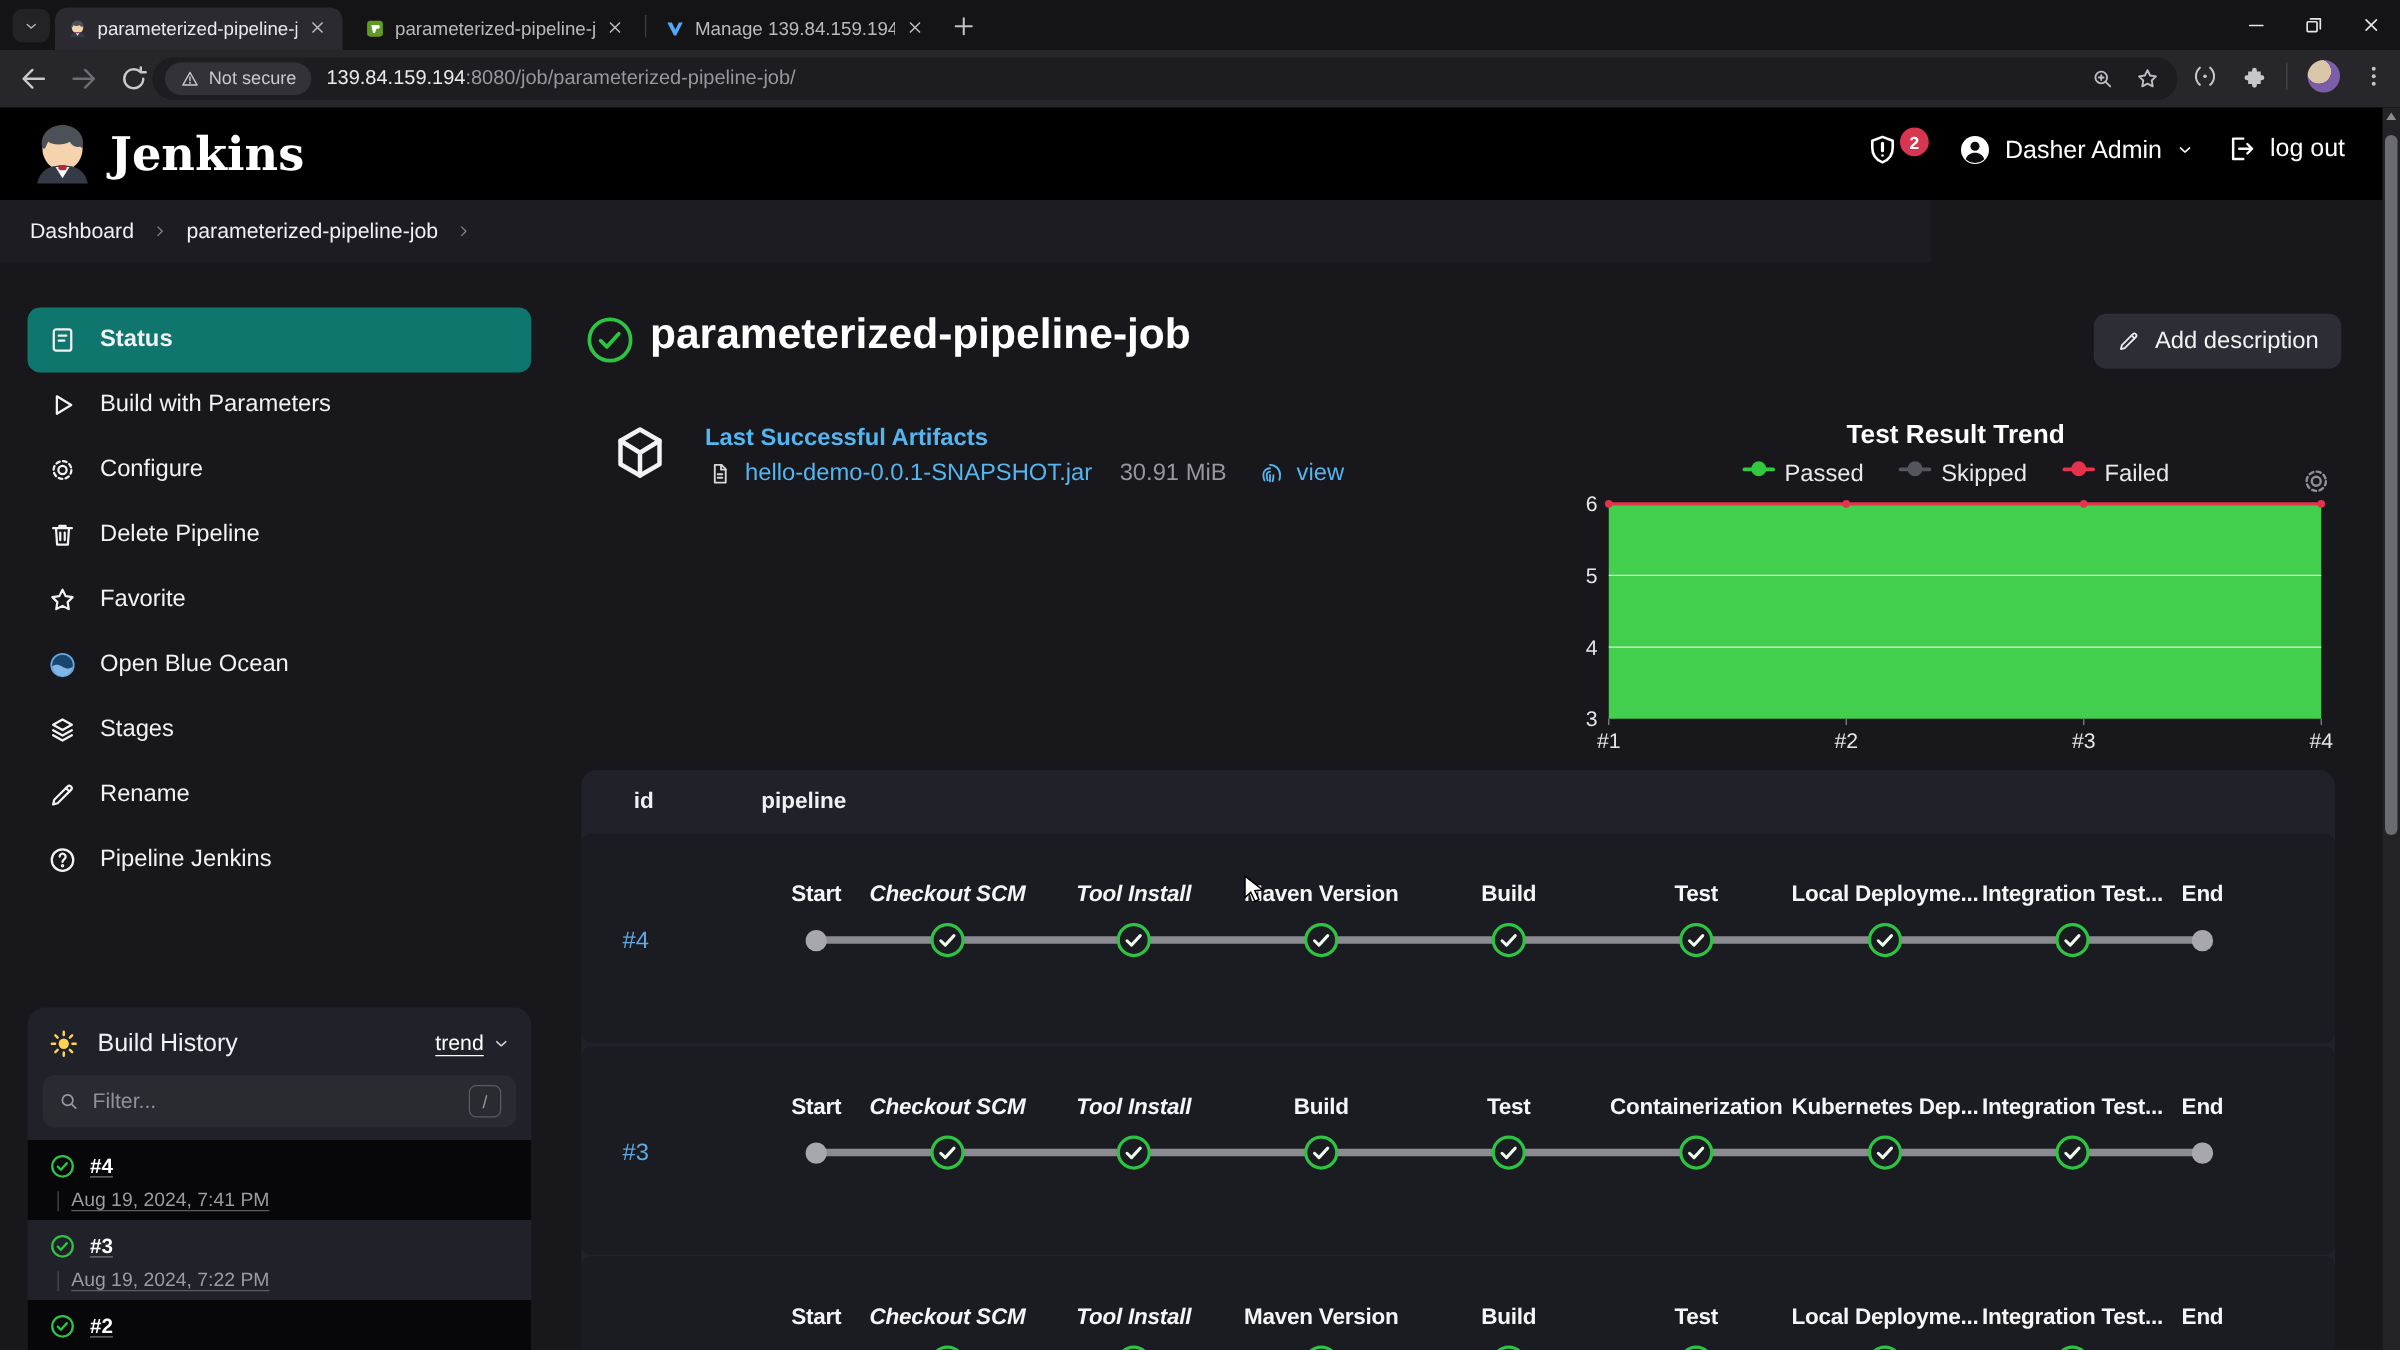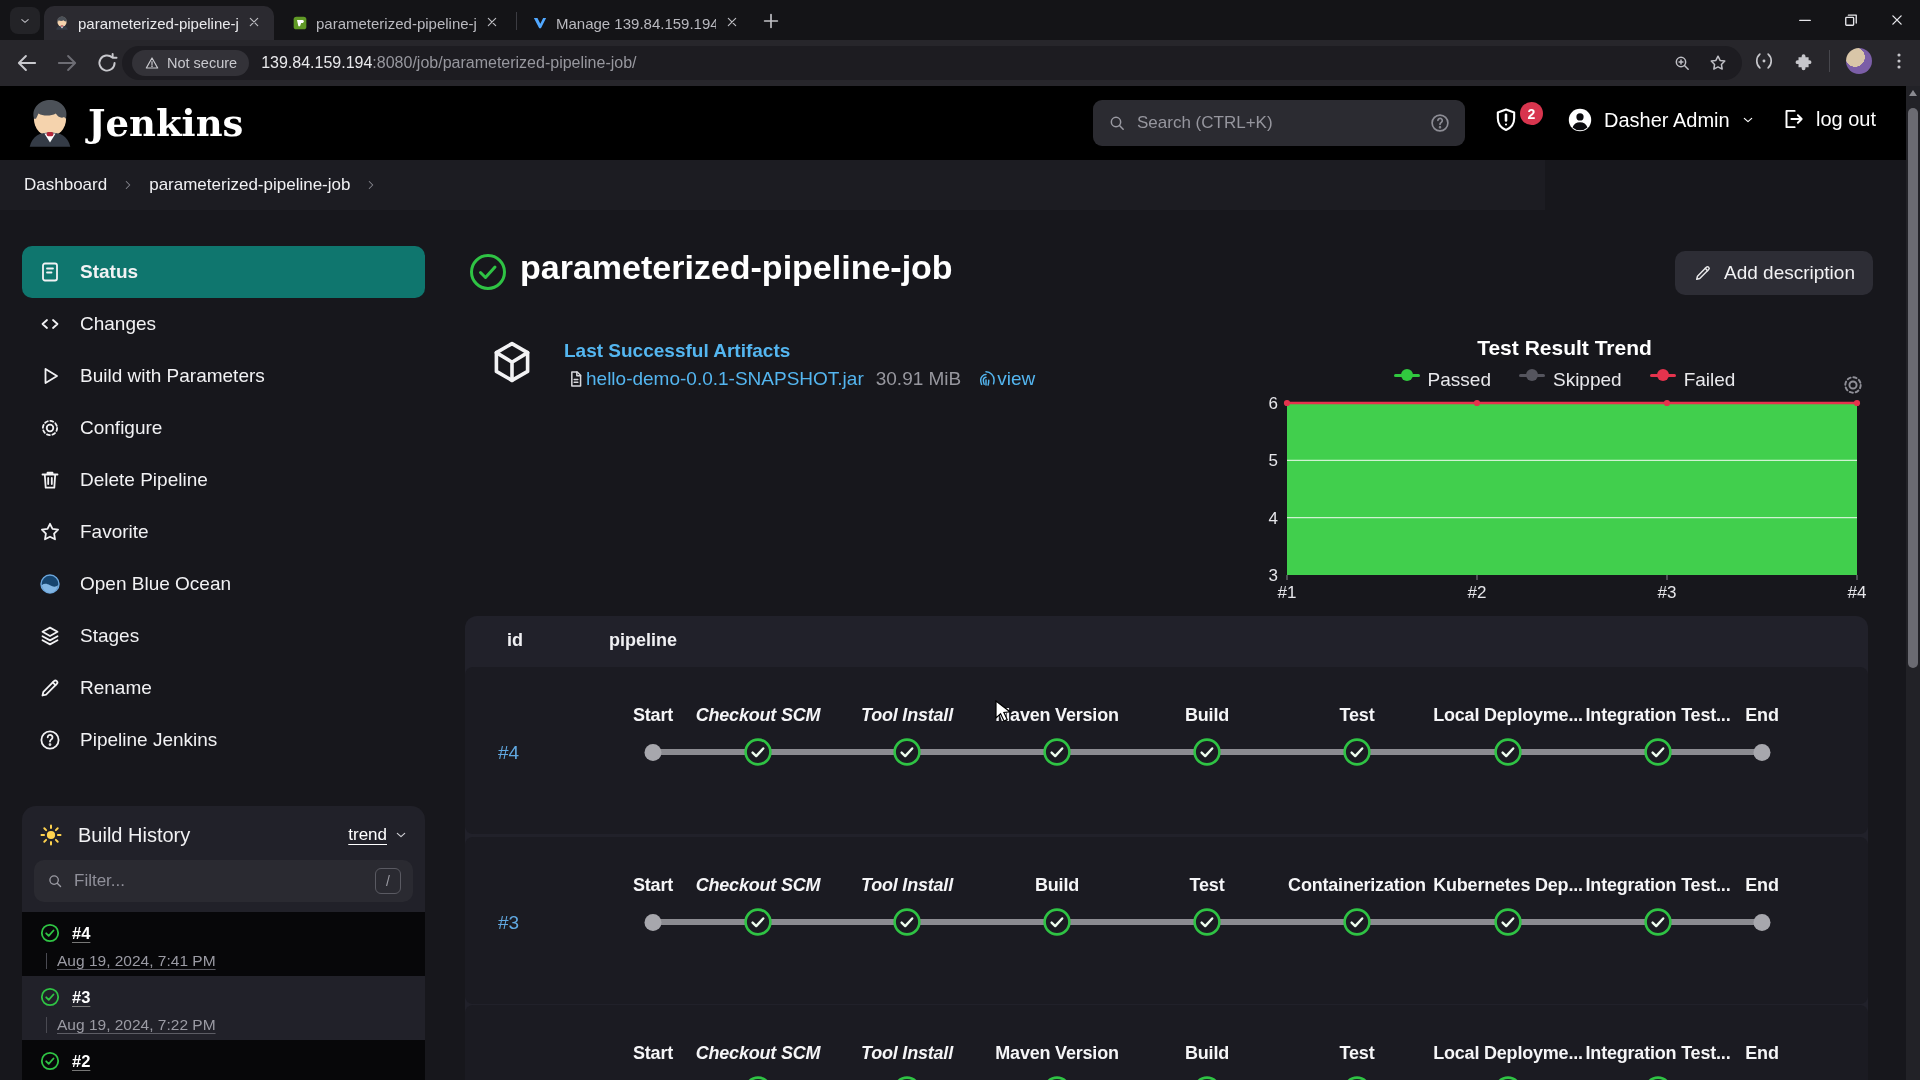--- a/index.html
+++ b/index.html
@@ -101,21 +101,21 @@
            text-underline-offset:3px}
 
   
   .job-check{position:absolute;left:468px;top:252px;width:40px;height:40px;color:#2fc344}
   .job-title{position:absolute;left:520px;top:248px;font-size:34px;font-weight:bold;color:#fff}
   .add-desc{position:absolute;left:1675px;top:251px;height:44px;background:#2d2d35;border-radius:10px;
             display:flex;align-items:center;gap:11px;padding:0 18px;color:#f2f2f4;font-size:19px;font-weight:500}
   .add-desc .i20{color:#e8e8ea}
   .cube{position:absolute;left:488px;top:338px;width:48px;height:48px;color:#f2f2f4}
   .art-title{position:absolute;left:564px;top:340px;font-size:19px;font-weight:bold;color:#54b6f0;text-decoration:none}
-  .art-row{position:absolute;left:566px;top:368px;display:flex;align-items:center;font-size:19px}
+  .art-row{position:absolute;left:566px;top:368px;display:flex;align-items:center;gap:10px;font-size:19px}
   .art-row .doc{width:20px;height:20px;color:#d9d9dd}
   .art-row a{color:#54b6f0;text-decoration:none;font-weight:500}
   .art-size{color:#97979e;margin-left:12px;margin-right:14px}
   .art-row .fp{width:22px;height:22px;color:#54b6f0}
 
   
   .chart-card{position:absolute;left:1261px;top:330px;width:607px;height:290px}
   .chart-title{text-align:center;font-size:21px;font-weight:bold;color:#fff;padding-top:6px}
   .chart-legend{display:flex;justify-content:center;gap:28px;margin-top:9px;height:22px;align-items:center}
   .lg-item{display:flex;gap:8px;font-size:19px;color:#e9e9ec}
@@ -301,36 +301,20 @@
           <svg viewBox="0 0 40 40">
             <ellipse cx="20" cy="17" rx="11.5" ry="12.5" fill="#f5d3ad"></ellipse>
             <path d="M8.6 17C6.4 9 13 3.6 20 3.6S33.6 9 31.4 17l-1.4-1.2c-2.2 1.2-4.8-.6-5.8-2.6-3.4 2-9.4 2-12.4 0l-1.8 3.8z" fill="#4c5158"></path>
             <path d="M5.5 37c1.8-8 7.2-10.3 14.5-10.3S32.7 29 34.5 37z" fill="#343b46"></path>
             <path d="M16 27.5h8l-4 6.5z" fill="#fff"></path>
             <rect x="17.6" y="26.4" width="4.8" height="3" rx="1.2" fill="#b5273a"></rect>
           </svg>
         </span>
       <span class="brand-text">Jenkins</span>
     </div>
-    <div class="searchbox">
-      <span class="i20 mag" data-icon="search-icon">
-          <svg viewBox="0 0 24 24" fill="none" stroke="currentColor" stroke-width="1.8" stroke-linecap="round" stroke-linejoin="round">
-            <circle cx="10.8" cy="10.8" r="5.6"></circle>
-            <path d="M15 15l4.4 4.4"></path>
-          </svg>
-        </span>
-      <input placeholder="Search (CTRL+K)" style="">
-      <span class="i22 help" data-icon="question-icon">
-          <svg viewBox="0 0 24 24" fill="none" stroke="currentColor" stroke-width="1.8" stroke-linecap="round" stroke-linejoin="round">
-            <circle cx="12" cy="12" r="8.6"></circle>
-            <path d="M9.7 9.3a2.4 2.4 0 114 1.8c-.8.8-1.7 1.1-1.7 2.4"></path>
-            <circle cx="12" cy="16.6" r="0.5" fill="currentColor"></circle>
-          </svg>
-        </span>
-    </div>
     <div class="notif">
       <span class="i28 shield abs" data-icon="shield-icon">
           <svg viewBox="0 0 24 24" fill="none" stroke="currentColor" stroke-width="1.8" stroke-linecap="round" stroke-linejoin="round">
             <path d="M12 3l7 2.6v4.9c0 4.9-2.9 8.4-7 10-4.1-1.6-7-5.1-7-10V5.6z"></path>
             <path d="M12 7.5v5" stroke-width="2.2"></path>
             <circle cx="12" cy="15.8" r="0.9" fill="currentColor" stroke="none"></circle>
           </svg>
         </span>
       <span class="badge">2</span>
     </div>
@@ -375,26 +359,20 @@
       </span>
   </div>
 
   <div class="menu">
       <div class="menu-item active">
         <span class="mi-icon"><svg viewBox="0 0 24 24" fill="none" stroke="currentColor" stroke-width="1.8" stroke-linecap="round" stroke-linejoin="round">
             <rect x="5" y="3.5" width="14" height="17" rx="2"></rect>
             <path d="M9 8.5h6M9 12.5h4.5"></path>
           </svg></span>
         <span class="mi-label">Status</span>
-      </div>
-      <div class="menu-item">
-        <span class="mi-icon"><svg viewBox="0 0 24 24" fill="none" stroke="currentColor" stroke-width="1.8" stroke-linecap="round" stroke-linejoin="round">
-            <path d="M9 8l-4.5 4L9 16M15 8l4.5 4L15 16"></path>
-          </svg></span>
-        <span class="mi-label">Changes</span>
       </div>
       <div class="menu-item">
         <span class="mi-icon"><svg viewBox="0 0 24 24" fill="none" stroke="currentColor" stroke-width="1.8" stroke-linecap="round" stroke-linejoin="round">
             <path d="M7.5 5l11.5 7-11.5 7z"></path>
           </svg></span>
         <span class="mi-label">Build with Parameters</span>
       </div>
       <div class="menu-item">
         <span class="mi-icon"><svg viewBox="0 0 24 24" fill="none" stroke="currentColor" stroke-width="1.8" stroke-linecap="round" stroke-linejoin="round">
             <circle cx="12" cy="12" r="3.3"></circle>

